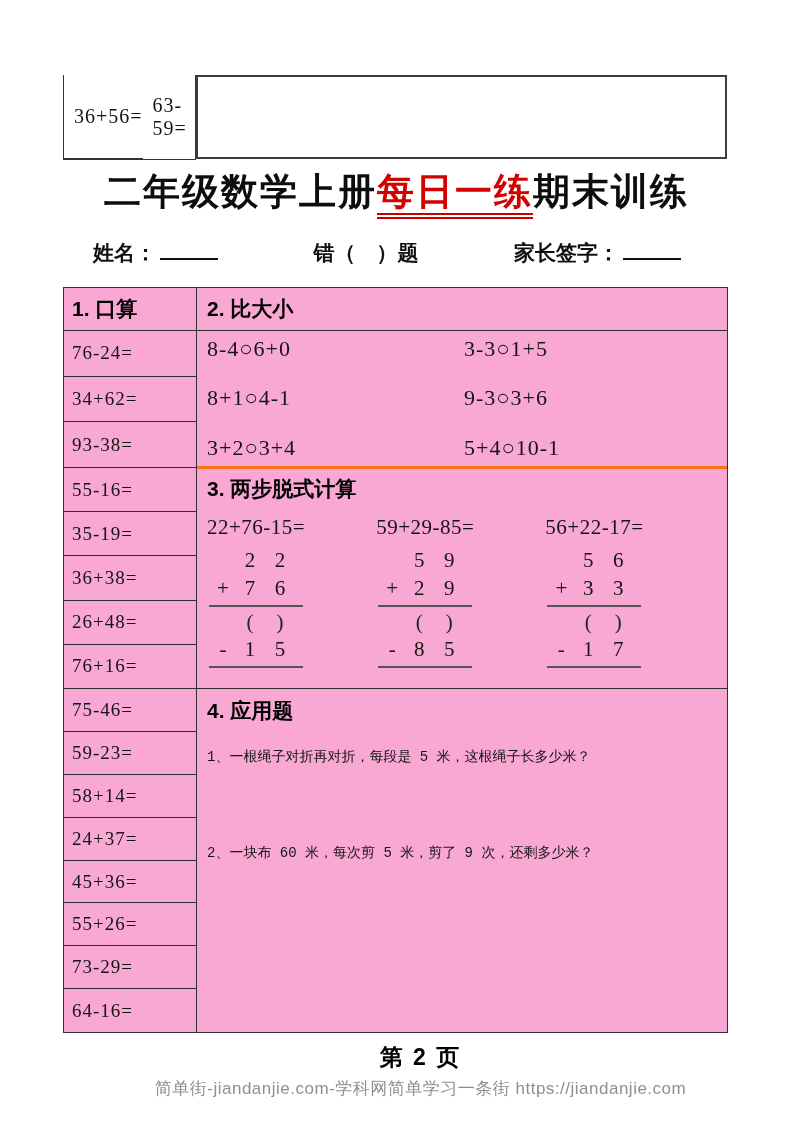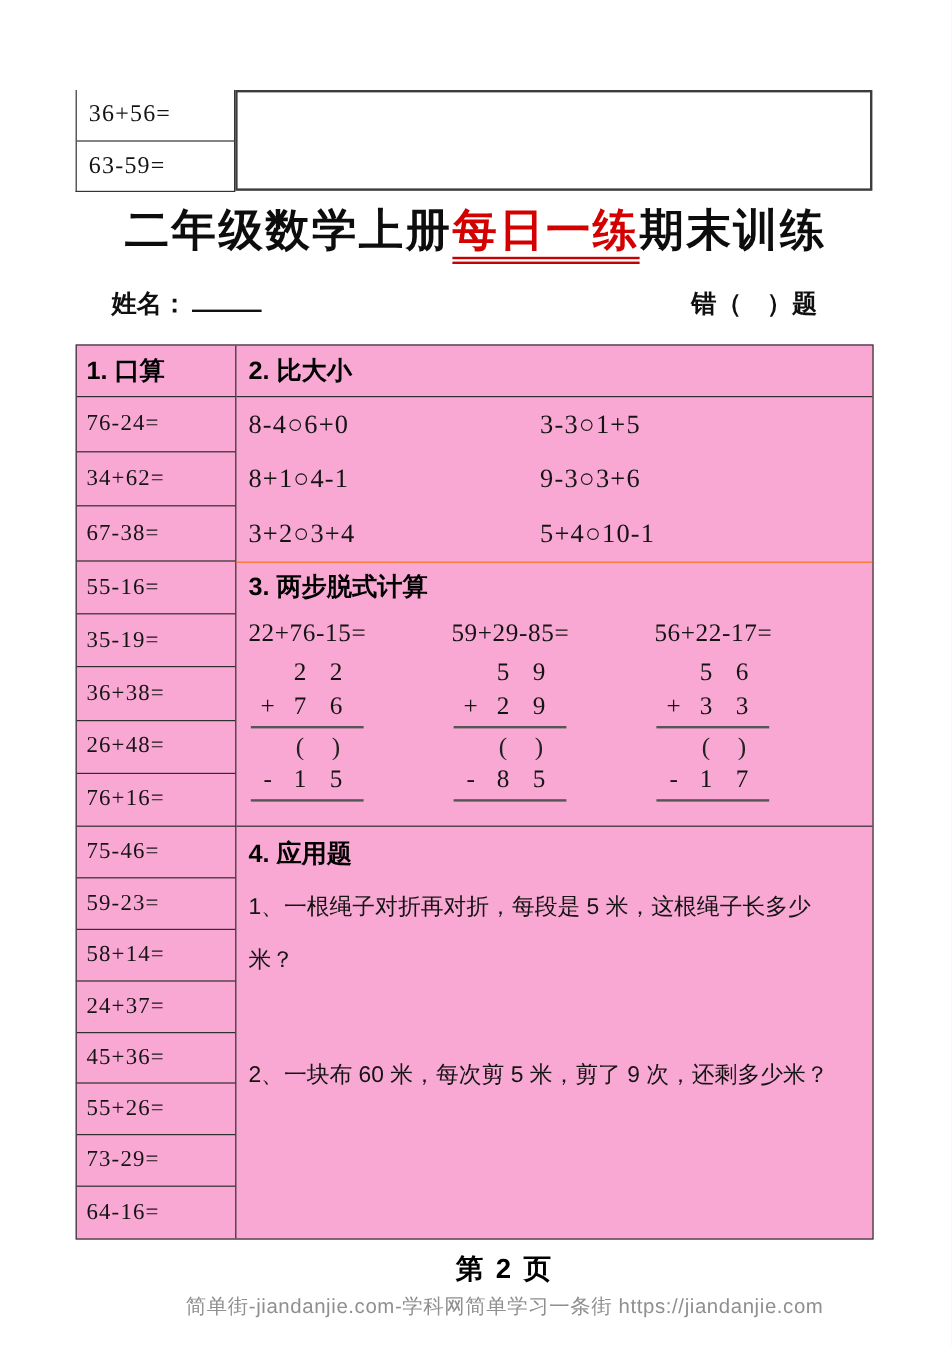--- a/index.html
+++ b/index.html
@@ -2,21 +2,21 @@
 <html><head>
 <meta charset="utf-8">
 <style>
   html,body{margin:0;padding:0;background:#ffffff;}
   .page{position:relative;width:793px;height:1122px;background:#ffffff;overflow:hidden;
         font-family:"Liberation Sans","DejaVu Sans",sans-serif;color:#141414;}
 
   
   .top-left-col{position:absolute;left:63px;top:75px;width:133px;height:85px;
                 border-left:1px solid #333;border-right:1px solid #333;border-bottom:1px solid #333;
-                box-sizing:border-box;display:flex;flex-direction:column;justify-content:space-between;}
+                box-sizing:border-box;display:flex;flex-direction:row;justify-content:space-between;}
   .top-cell{flex:1;border-bottom:1px solid #333;display:flex;align-items:center;padding-left:10px;
             font-family:"Liberation Serif","DejaVu Serif",serif;font-size:20px;letter-spacing:1px;}
   .top-cell.last{border-bottom:none;}
   .top-right-cell{position:absolute;left:196px;top:75px;width:531px;height:84px;
                   border:2px solid #3c3c3c;box-sizing:border-box;background:#fff;}
 
   
   .title{position:absolute;left:0;top:167px;width:100%;text-align:center;
          font-family:"Liberation Serif","DejaVu Serif",serif;font-weight:900;
          font-size:37px;letter-spacing:2px;color:#0d0d0d;}
@@ -41,41 +41,41 @@
           font-size:19px;letter-spacing:1px;}
   .lt-row.g1{height:45.7px;}
   .lt-row.g2{height:44.2px;}
   .lt-row.g3{height:42.9px;}
   .lt-row.lastrow{border-bottom:none;flex:1;}
 
   .right-col{flex:1;display:flex;flex-direction:column;box-sizing:border-box;}
   .rt-header{height:43px;border-bottom:1px solid #2f2f2f;box-sizing:border-box;
              display:flex;align-items:center;padding-left:10px;
              font-weight:bold;font-size:21px;color:#000;}
-  .compare-cell{height:138px;border-bottom:1px solid #f97316;box-sizing:border-box;
+  .compare-cell{height:138px;border-bottom:3px solid #f97316;box-sizing:border-box;
                 display:grid;grid-template-columns:243px 1fr;grid-template-rows:1fr 1fr 1fr;
                 align-items:center;padding-left:10px;
-                font-family:"Liberation Serif","DejaVu Serif",serif;font-size:22px;letter-spacing:1px;}
+                font-family:"Liberation Serif","DejaVu Serif",serif;font-size:22px;letter-spacing:1px;gap:14px;}
   .cmp{white-space:nowrap;}
 
   .sec3-cell{height:220px;border-bottom:1px solid #2f2f2f;box-sizing:border-box;
              padding:6px 12px 0 10px;}
   .sec-header{font-weight:bold;font-size:21px;color:#000;}
   .calc-row{display:flex;margin-top:12px;}
   .calc-block{width:33.3%;box-sizing:border-box;}
   .expr{font-family:"Liberation Serif","DejaVu Serif",serif;font-size:21px;letter-spacing:0.5px;white-space:nowrap;}
   .vgrid{margin-top:6px;margin-left:4px;width:96px;
          font-family:"Liberation Serif","DejaVu Serif",serif;font-size:21px;}
   .vrow{display:grid;grid-template-columns:24px 30px 30px;height:28px;align-items:center;text-align:center;}
   .vrow.parens{height:26px;color:#222;}
   .vline{width:94px;border-top:2px solid #555;margin:3px 0 2px -2px;}
 
   .sec4-cell{flex:1;box-sizing:border-box;padding:8px 16px 0 10px;}
-  .wp{margin-top:10px;font-family:Liberation Sans, sans-serif;
-      font-size:19px;line-height:44px;color:#141414;}
+  .wp{margin-top:10px;font-family:Liberation Mono, monospace;
+      font-size:14px;line-height:44px;color:#141414;}
   .wp.wp2{margin-top:52px;}
 
   
   .footer{position:absolute;left:0;top:1042px;width:100%;text-align:center;padding-left:24px;}
   .page-num{font-weight:bold;font-size:23px;color:#000;letter-spacing:2px;}
   .site{margin-top:4px;font-size:17px;color:#8f8f8f;letter-spacing:0.5px;}
 </style>
 </head>
 <body>
 
@@ -85,29 +85,30 @@
     <div class="top-cell">36+56=</div>
     <div class="top-cell last">63-59=</div>
   </div>
   <div class="top-right-cell"></div>
 
   <div class="title"><span>二年级数学上册</span><span class="hl">每日一练</span><span>期末训练</span></div>
 
   <div class="name-row">
     <span><span>姓名：</span><span class="blank"></span></span>
     <span>错（　）题</span>
+    <span><span>家长签字：</span><span class="blank"></span></span>
   </div>
 
   <div class="main-table">
 
     <div class="left-col">
       <div class="lt-header">1. 口算</div>
       <div class="lt-row g1">76-24=</div>
       <div class="lt-row g1">34+62=</div>
-      <div class="lt-row g1">67-38=</div>
+      <div class="lt-row g1">93-38=</div>
       <div class="lt-row g2">55-16=</div>
       <div class="lt-row g2">35-19=</div>
       <div class="lt-row g2">36+38=</div>
       <div class="lt-row g2">26+48=</div>
       <div class="lt-row g2">76+16=</div>
       <div class="lt-row g3">75-46=</div>
       <div class="lt-row g3">59-23=</div>
       <div class="lt-row g3">58+14=</div>
       <div class="lt-row g3">24+37=</div>
       <div class="lt-row g3">45+36=</div>

